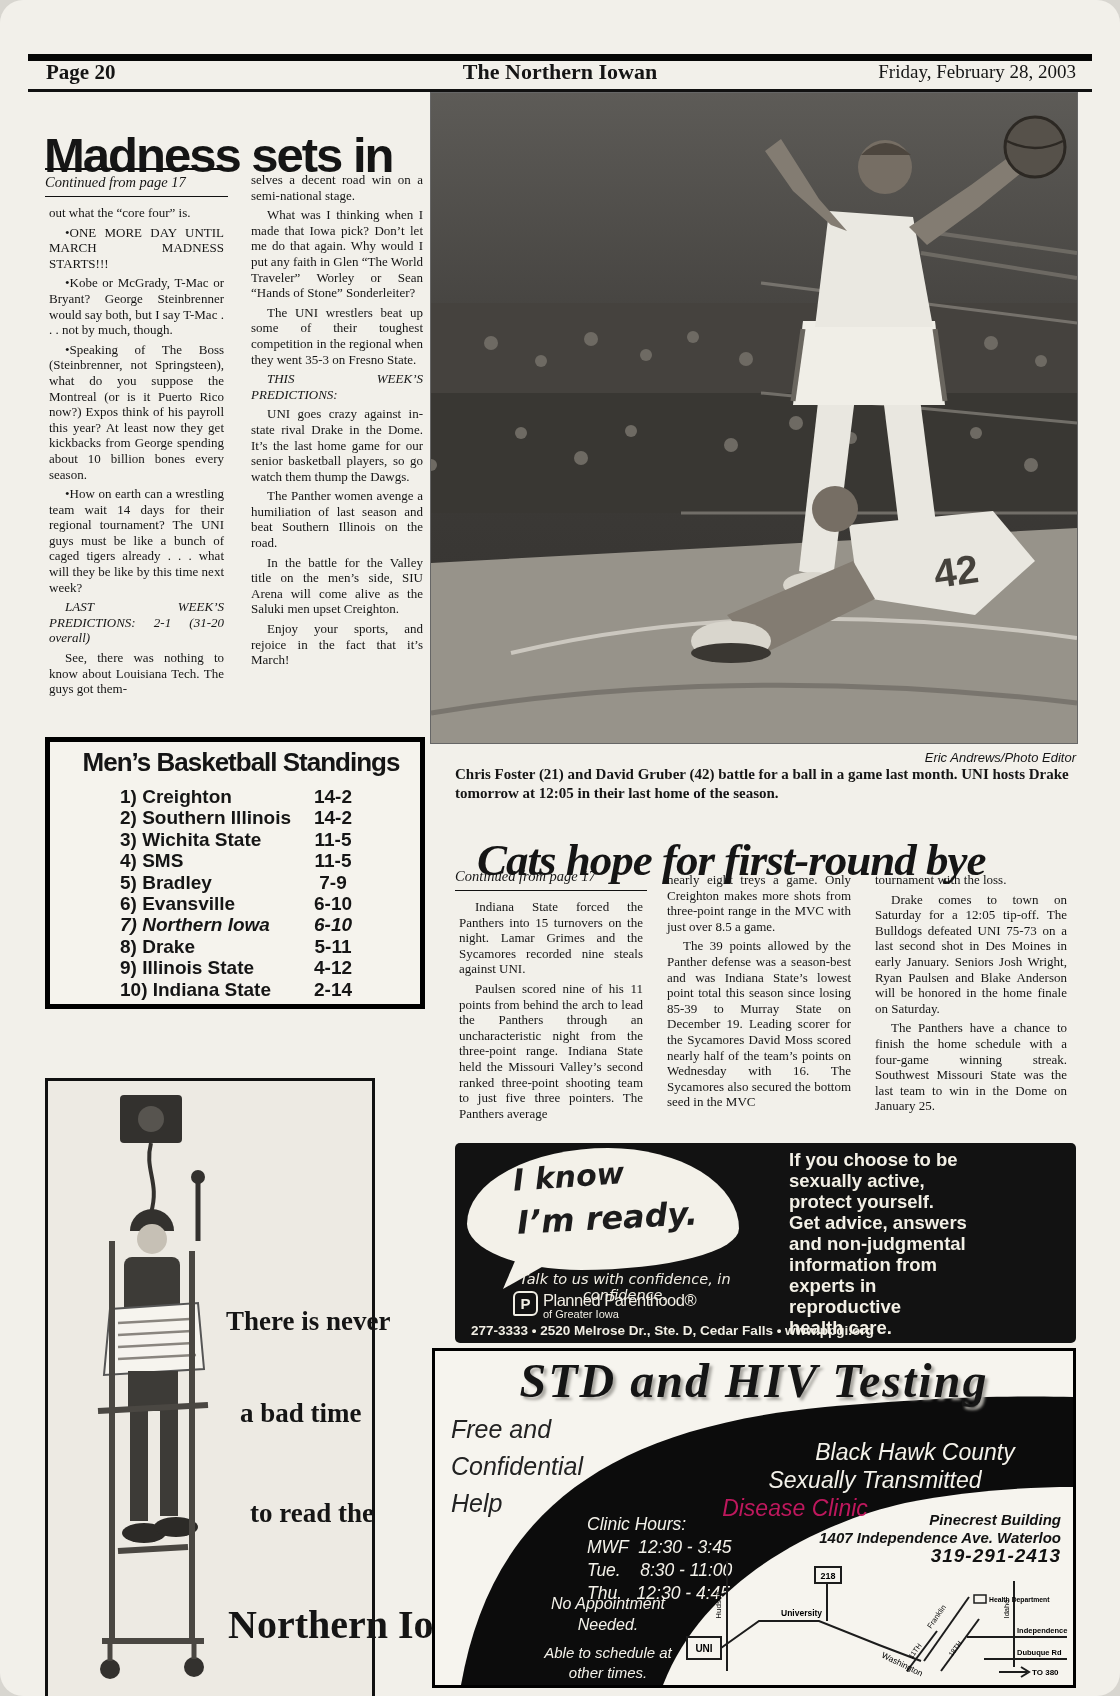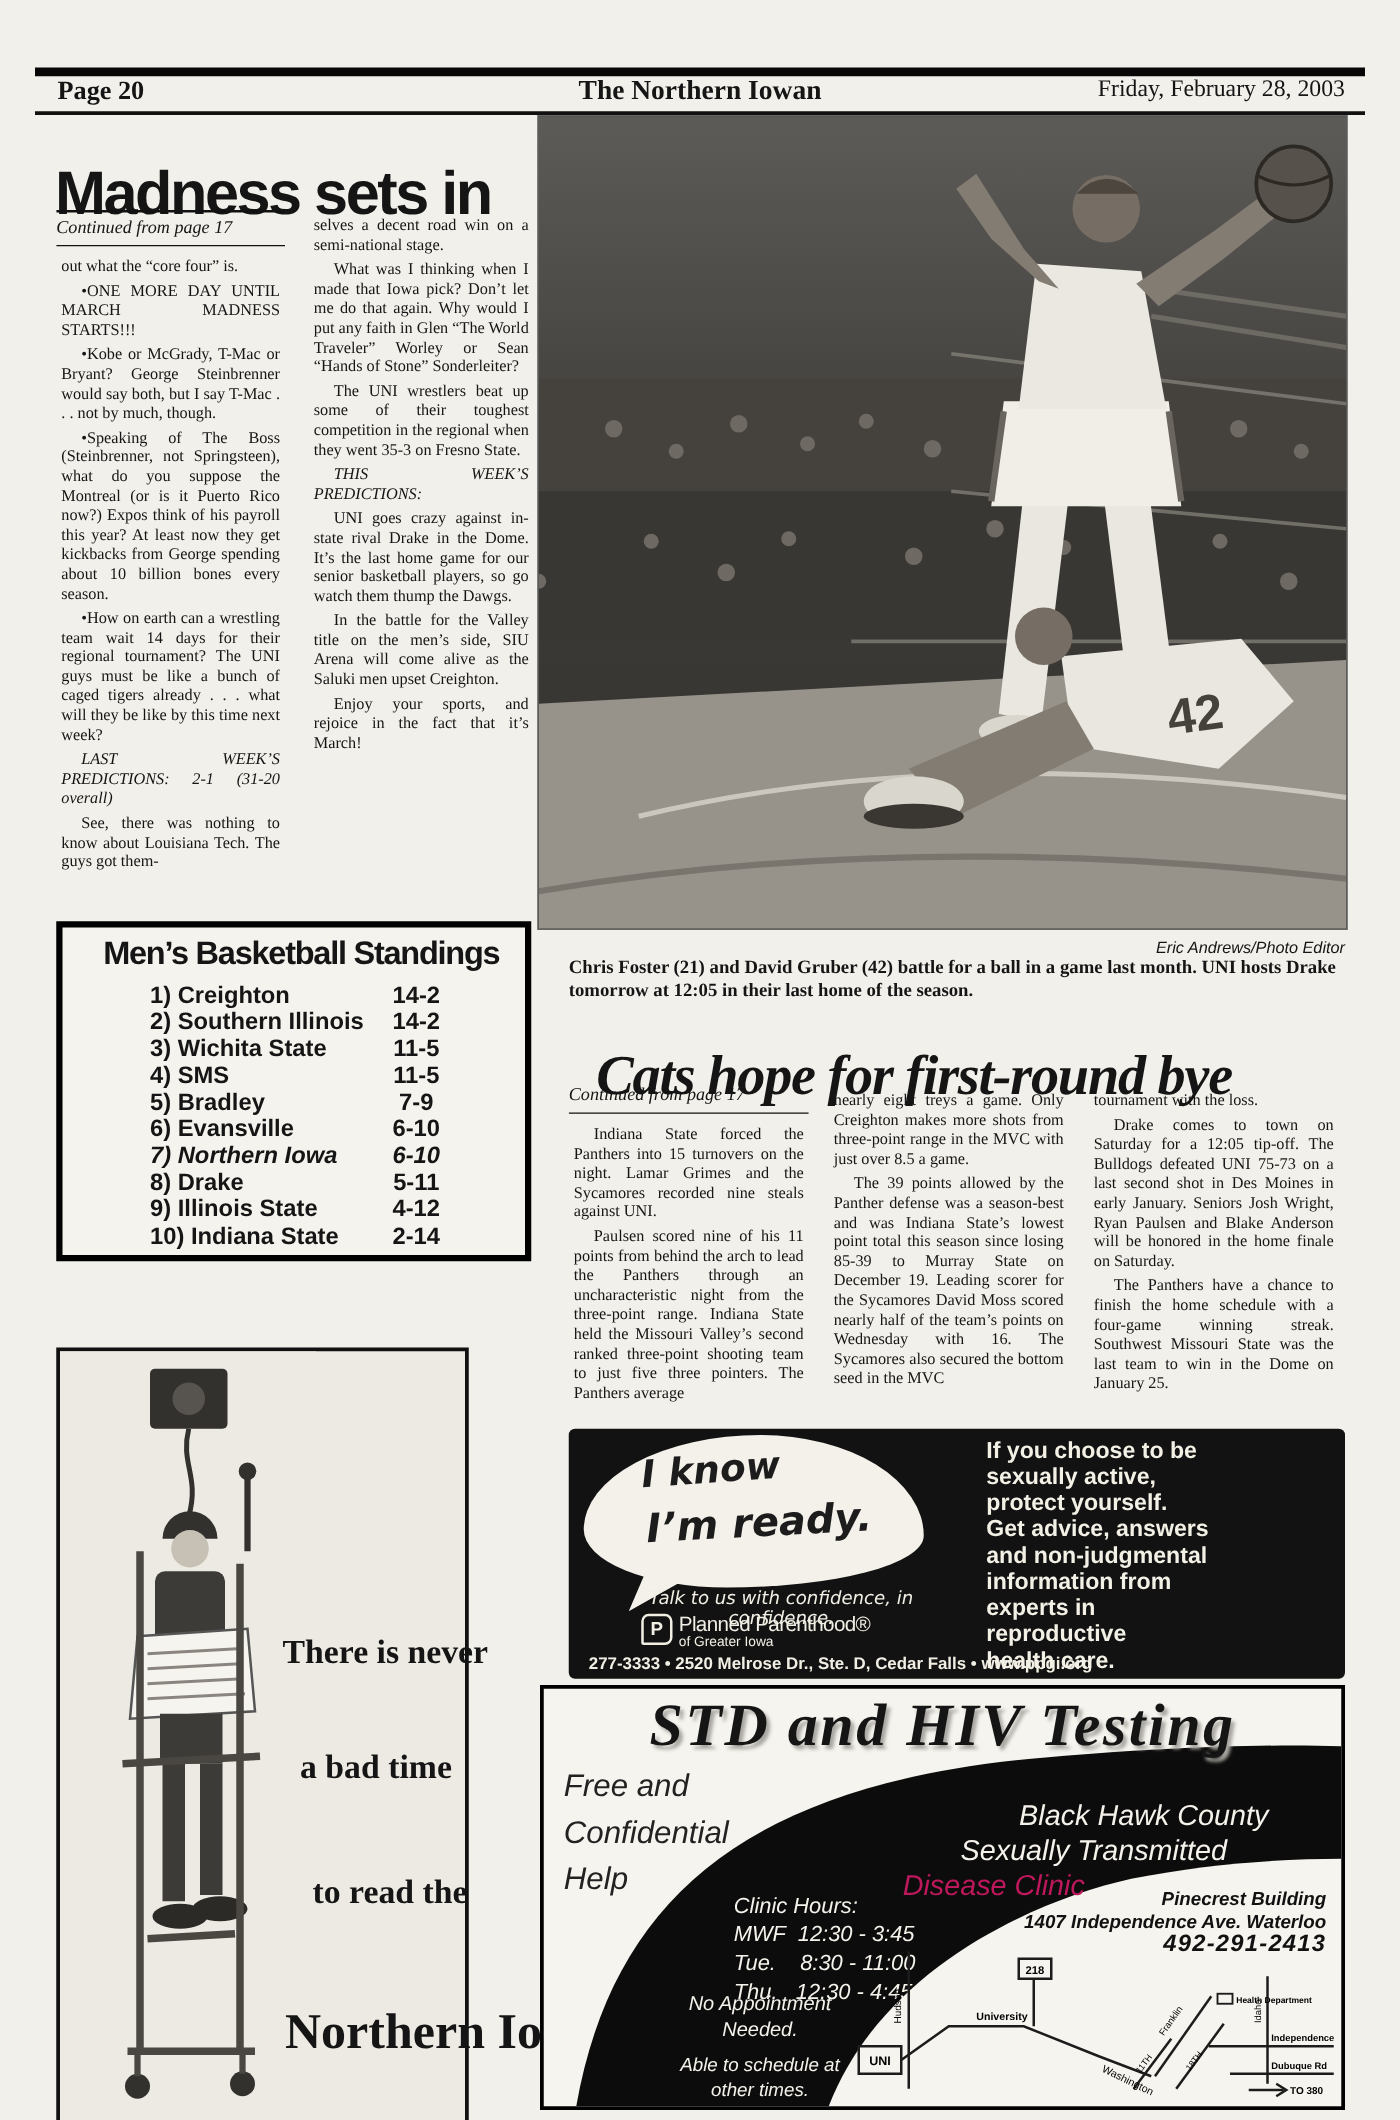--- a/index.html
+++ b/index.html
@@ -1,17 +1,17 @@
 <!DOCTYPE html>
 <html><head>
 <meta charset="utf-8">
 <style>
   html,body{margin:0;padding:0;background:#d8d6d0;}
   .page{position:relative;width:1120px;height:1696px;margin:0 auto;background:#f2f0ea;overflow:hidden;
-        font-family:"Liberation Serif",serif;color:#151515;}
+        font-family:"Liberation Serif",serif;color:#151515;border-radius:23px;}
   .abs{position:absolute;}
   
   .top-bar{left:28px;top:54px;width:1064px;height:7px;background:#070707;}
   .hdr-rule{left:28px;top:89px;width:1064px;height:3px;background:#111;}
   .page-num{left:46px;top:60px;font:bold 21px "Liberation Serif",serif;}
   .paper-name{left:0;right:0;top:59px;text-align:center;font:bold 22px "Liberation Serif",serif;}
   .hdr-date{right:44px;top:61px;font:19px "Liberation Serif",serif;}
   
   .madness-hl{left:44px;top:94px;font:bold 49px "Liberation Sans",sans-serif;letter-spacing:-2px;}
   .continued{font:italic 14.5px "Liberation Serif",serif;padding:4px 0 5px;border-top:2px solid #111;border-bottom:1px solid #111;margin-bottom:8px;}
@@ -100,20 +100,21 @@
         <p class="para ind">See, there was nothing to know about Louisiana Tech. The guys got them-</p>
       </div>
   </div>
   <div class="col m-col2">
     <div>
         <p class="para">selves a decent road win on a semi-national stage.</p>
         <p class="para ind">What was I thinking when I made that Iowa pick? Don’t let me do that again. Why would I put any faith in Glen “The World Traveler” Worley or Sean “Hands of Stone” Sonderleiter?</p>
         <p class="para ind">The UNI wrestlers beat up some of their toughest competition in the regional when they went 35-3 on Fresno State.</p>
         <p class="para ital ind">THIS WEEK’S PREDICTIONS:</p>
         <p class="para ind">UNI goes crazy against in-state rival Drake in the Dome. It’s the last home game for our senior basketball players, so go watch them thump the Dawgs.</p>
+        <p class="para ind">The Panther women avenge a humiliation of last season and beat Southern Illinois on the road.</p>
         <p class="para ind">In the battle for the Valley title on the men’s side, SIU Arena will come alive as the Saluki men upset Creighton.</p>
         <p class="para ind">Enjoy your sports, and rejoice in the fact that it’s March!</p>
       </div>
   </div>
 
   <div class="abs photo">
     <svg width="646" height="650" viewBox="0 0 646 650">
       <defs>
         <linearGradient id="bgph" x1="0" y1="0" x2="0" y2="1">
           <stop offset="0" stop-color="#5d5b57"></stop>
@@ -311,21 +312,21 @@
 MWF  12:30 - 3:45
 Tue.    8:30 - 11:00
 Thu.   12:30 - 4:45</div>
     <div class="std-noappt">No Appointment
 Needed.</div>
     <div class="std-able">Able to schedule at
 other times.</div>
     <div class="std-pine">
       <div>Pinecrest Building</div>
       <div>1407 Independence Ave. Waterloo</div>
-      <div class="std-phone">492-291-2413</div>
+      <div class="std-phone">319-291-2413</div>
     </div>
     <svg class="std-map" viewBox="0 0 400 120">
       <g stroke="#1c1c1c" stroke-width="2" fill="none">
         <line x1="58" y1="2" x2="58" y2="112"></line>
         <polyline points="52,89 90,62 150,62 210,86 252,102"></polyline>
         <line x1="158" y1="16" x2="158" y2="62"></line>
         <line x1="255" y1="102" x2="300" y2="38"></line>
         <line x1="238" y1="112" x2="268" y2="72"></line>
         <line x1="272" y1="112" x2="310" y2="60"></line>
         <line x1="345" y1="22" x2="345" y2="108"></line>

